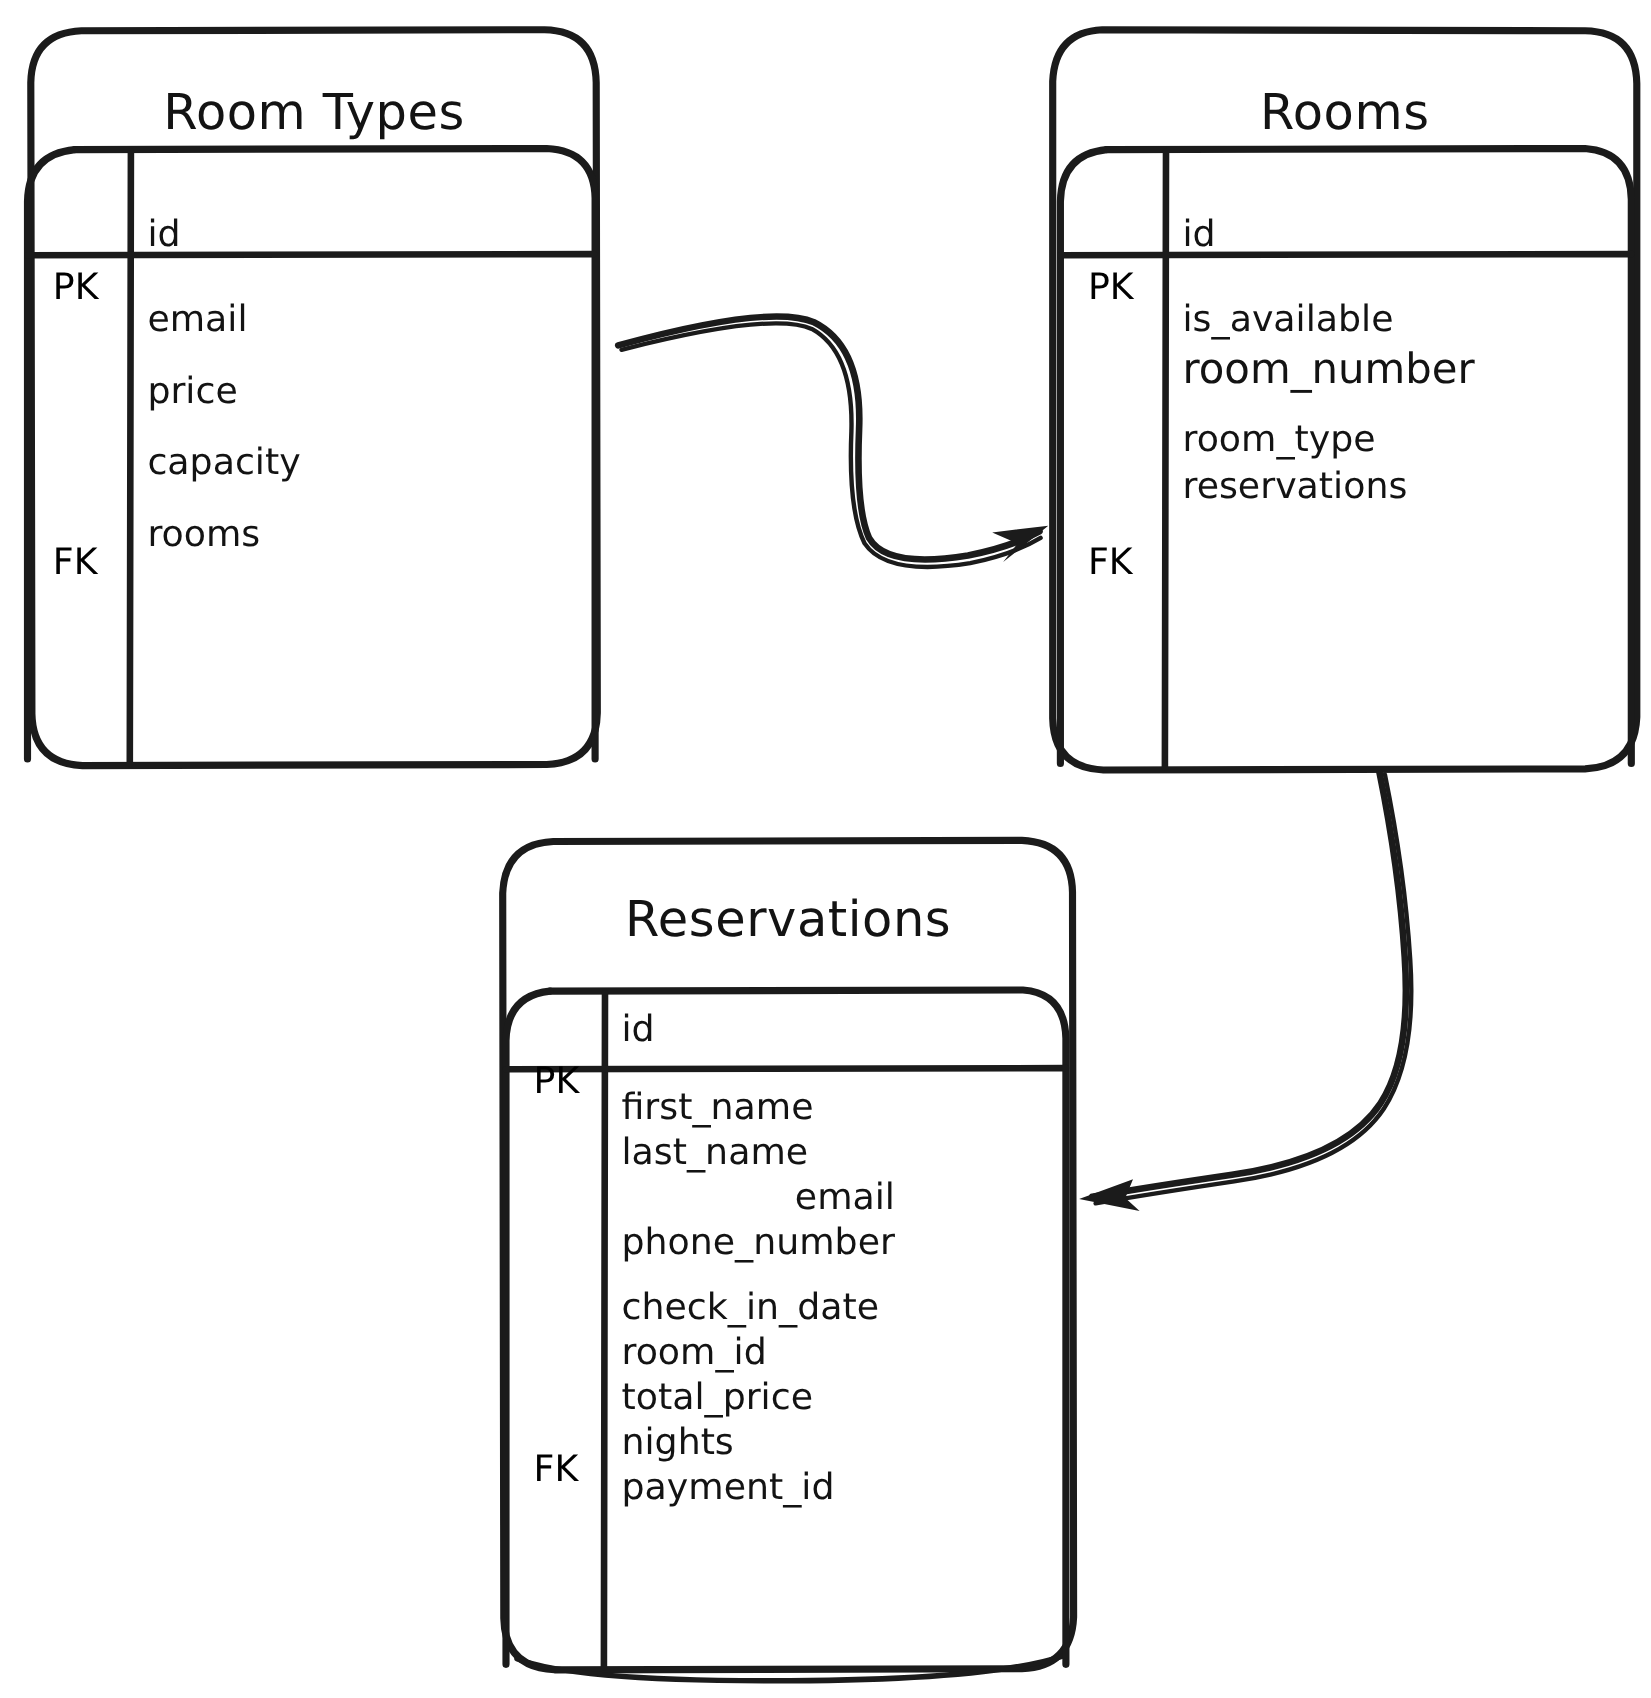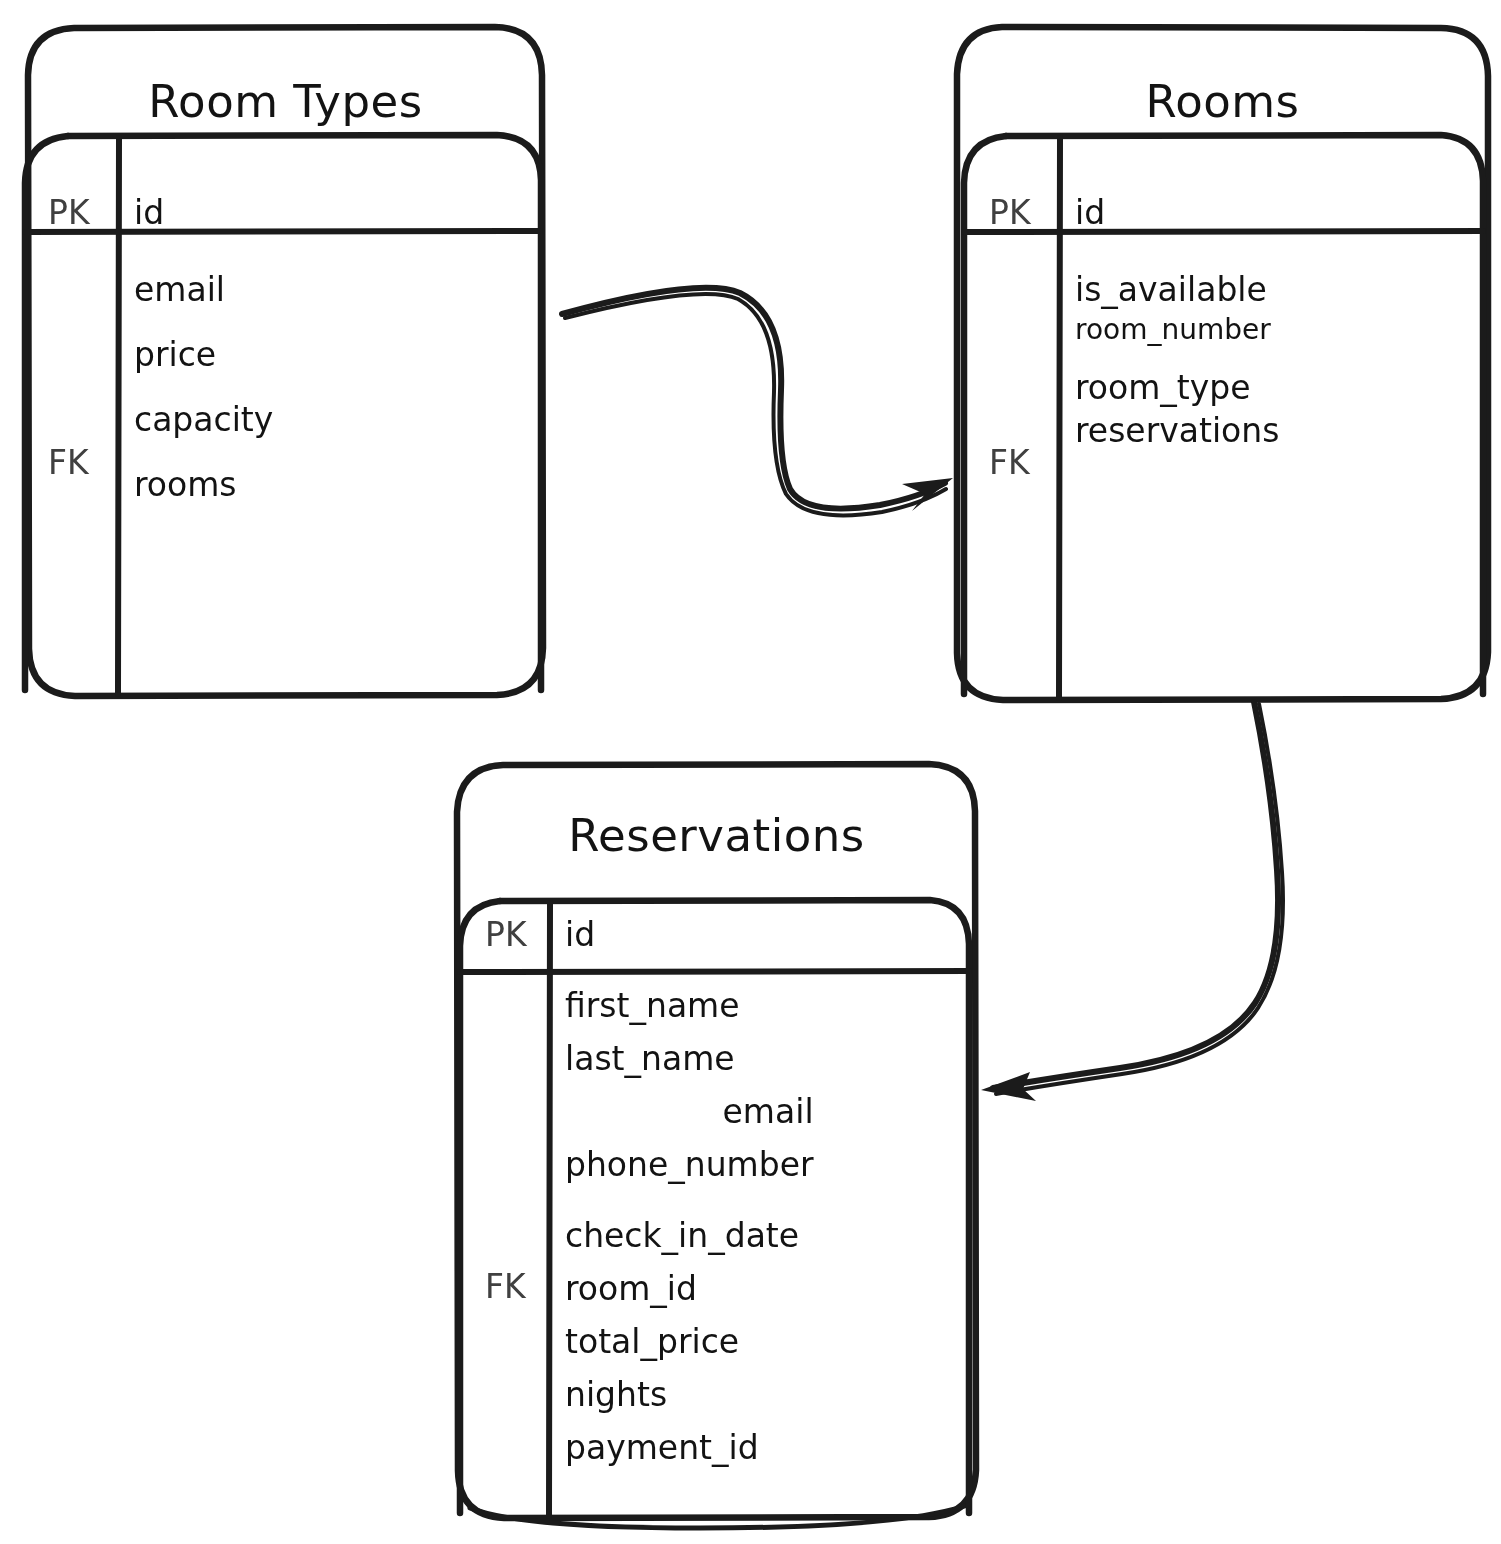--- a/index.html
+++ b/index.html
@@ -37,22 +37,23 @@
     font-family: "DejaVu Sans", sans-serif;
     font-weight: 400;
     letter-spacing: 0.5px;
     color: #131313;
     white-space: nowrap;
   }
 
   .col-key {
     position: absolute;
     font-family: "DejaVu Sans", sans-serif;
-    color: #404040;
-    white-space: nowrap;
+    color: #000000;
+    white-space: nowrap;
+    margin-top: 48px;
   }
 
   .col-field {
     position: absolute;
     font-family: "DejaVu Sans", sans-serif;
     color: #131313;
     white-space: nowrap;
   }
 
   .field-list {
@@ -160,37 +161,37 @@
     <div class="entity-title" style="top:48px; font-size:45px;">Rooms</div>
 
     <div class="col-key" style="left:32px; top:166px; font-size:33px;">PK</div>
 
     <div class="col-field" style="left:118px; top:166px; font-size:33px;">id</div>
 
     <div class="col-key" style="left:32px; top:416px; font-size:33px;">FK</div>
 
     <div class="field-list" style="left:118px; top:243px; gap:4px;">
       <span class="fld" style="font-size:33px;">is_available</span>
-      <span class="fld" style="font-size:28px;">room_number</span>
+      <span class="fld" style="font-size:38px;">room_number</span>
       <span class="fld gap-before" style="font-size:33px;">room_type</span>
       <span class="fld" style="font-size:33px;">reservations</span>
     </div>
   </div>
 
   <div class="entity" style="left:457px; top:764px; width:519px; height:760px;">
 
     <div class="entity-title" style="top:45px; font-size:45px;">Reservations</div>
 
     <div class="col-key" style="left:28px; top:151px; font-size:33px;">PK</div>
 
     <div class="col-field" style="left:108px; top:151px; font-size:33px;">id</div>
 
     <div class="col-key" style="left:28px; top:503px; font-size:33px;">FK</div>
 
-    <div class="field-list" style="left:108px; top:222px; gap:14px;">
+    <div class="field-list" style="left:108px; top:222px; gap:2px;">
       <span class="fld" style="font-size:33px;">first_name</span>
       <span class="fld" style="font-size:33px;">last_name</span>
       <span class="fld" style="font-size:33px;text-align:right;">email</span>
       <span class="fld" style="font-size:33px;">phone_number</span>
       <span class="fld gap-before" style="font-size:33px;">check_in_date</span>
       <span class="fld" style="font-size:33px;">room_id</span>
       <span class="fld" style="font-size:33px;">total_price</span>
       <span class="fld" style="font-size:33px;">nights</span>
       <span class="fld" style="font-size:33px;">payment_id</span>
     </div>

